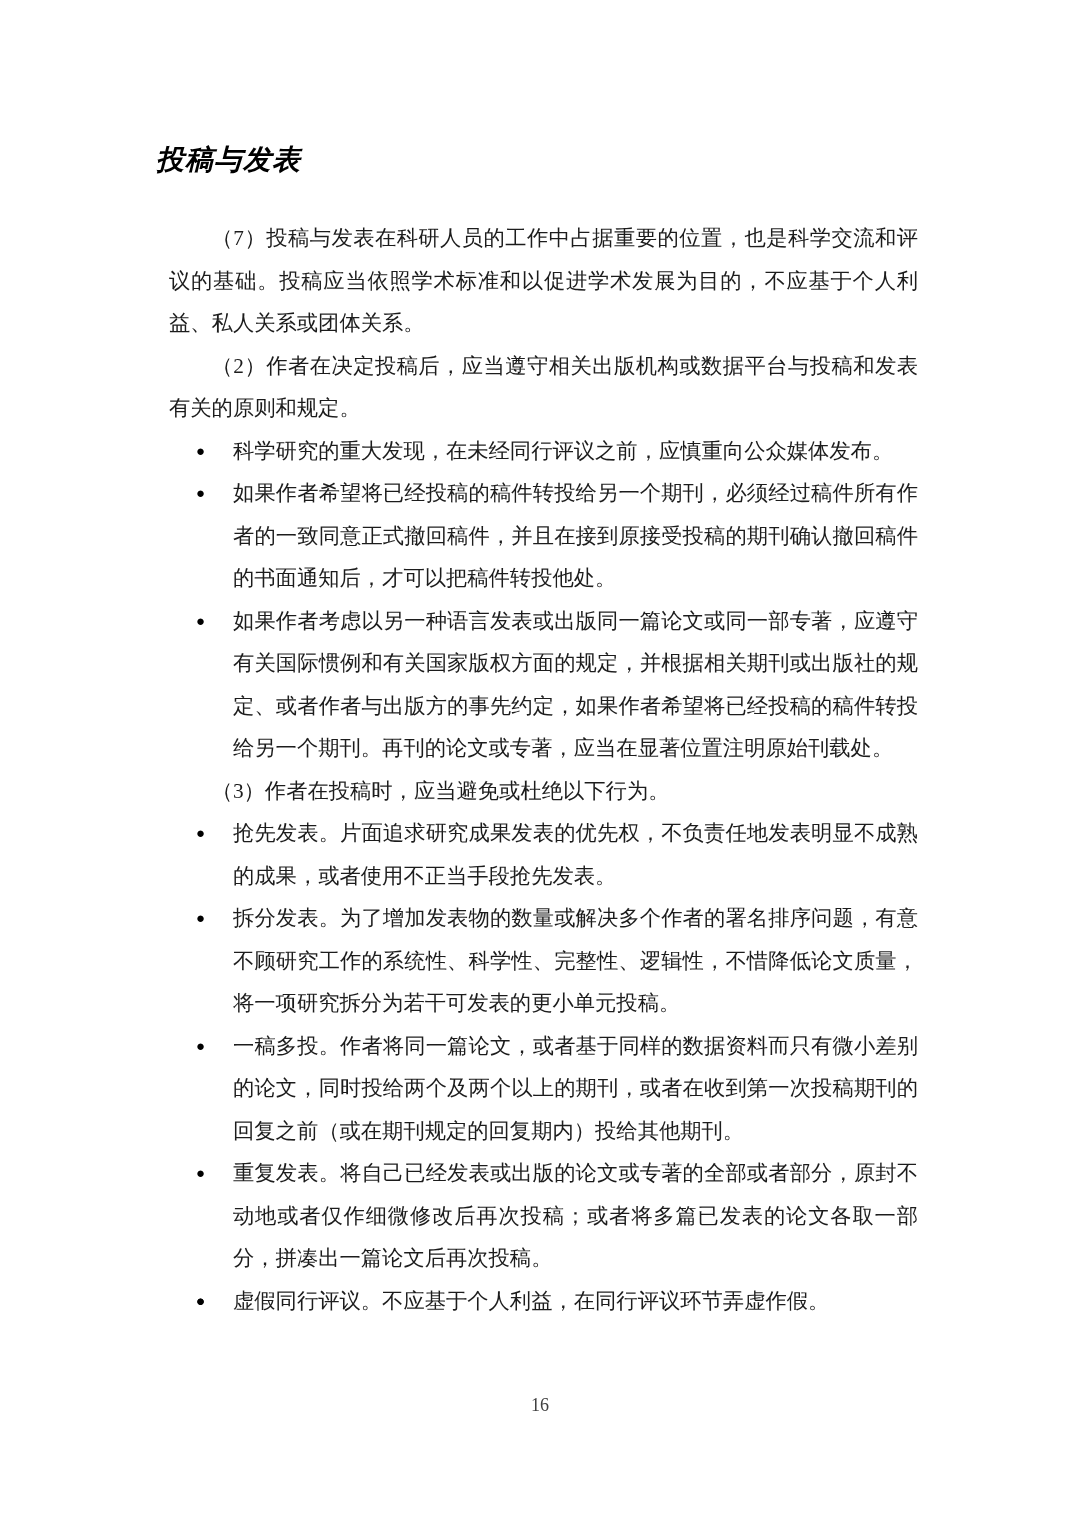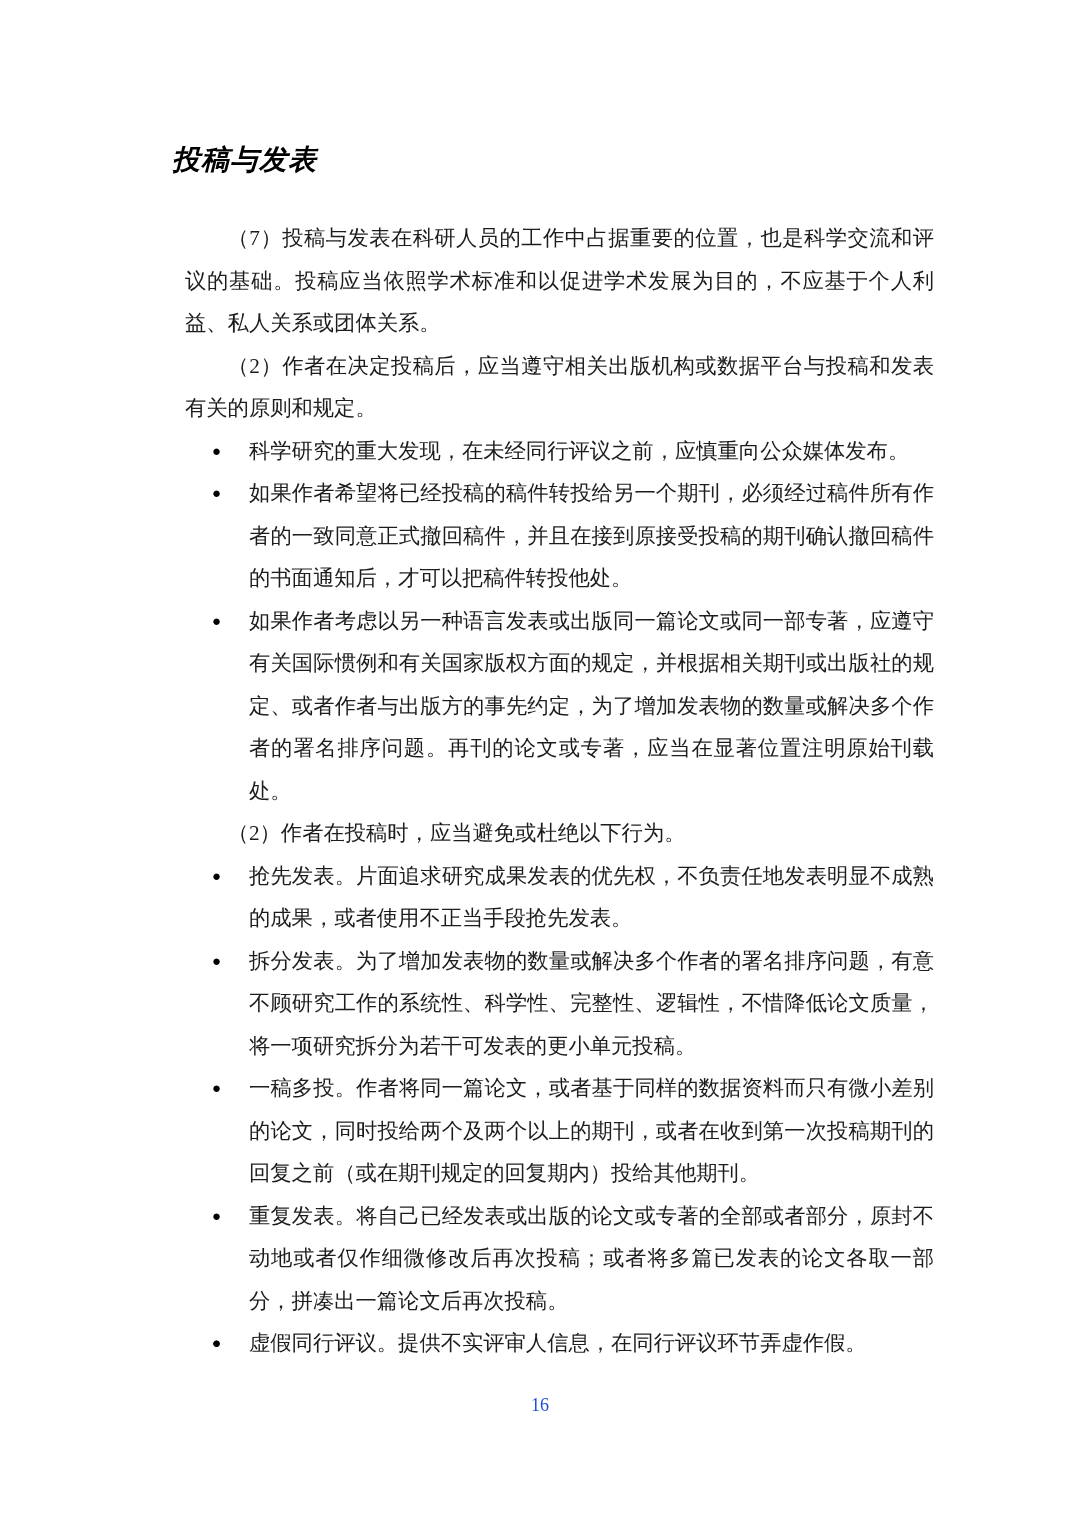--- a/index.html
+++ b/index.html
@@ -12,21 +12,21 @@
   }
   .page {
     position: relative;
     width: 1080px;
     height: 1527px;
     background: #ffffff;
     overflow: hidden;
   }
   .content {
     position: absolute;
-    left: 172px;
+    left: 156px;
     top: 140px;
     width: 762px;
   }
   .heading {
     font-family: "Liberation Sans", "DejaVu Sans", sans-serif;
     font-style: italic;
     font-weight: bold;
     font-size: 28px;
     line-height: 40px;
     color: #000000;
@@ -59,48 +59,48 @@
     color: #000000;
   }
   .page-number {
     position: absolute;
     left: 0;
     top: 1393px;
     width: 100%;
     text-align: center;
     font-size: 18px;
     line-height: 24px;
-    color: #1d4ed8;
+    color: #404040;
   }
 </style>
 </head>
 <body>
 
 <div class="page">
   <div class="content">
 
     <h1 class="heading">投稿与发表</h1>
 
     <p class="para">（7）投稿与发表在科研人员的工作中占据重要的位置，也是科学交流和评议的基础。投稿应当依照学术标准和以促进学术发展为目的，不应基于个人利益、私人关系或团体关系。</p>
 
     <p class="para">（2）作者在决定投稿后，应当遵守相关出版机构或数据平台与投稿和发表有关的原则和规定。</p>
 
     <ul class="bullets">
       <li class="bullet-item"><span class="bullet-dot">●</span><span>科学研究的重大发现，在未经同行评议之前，应慎重向公众媒体发布。</span></li>
       <li class="bullet-item"><span class="bullet-dot">●</span><span>如果作者希望将已经投稿的稿件转投给另一个期刊，必须经过稿件所有作者的一致同意正式撤回稿件，并且在接到原接受投稿的期刊确认撤回稿件的书面通知后，才可以把稿件转投他处。</span></li>
-      <li class="bullet-item"><span class="bullet-dot">●</span><span>如果作者考虑以另一种语言发表或出版同一篇论文或同一部专著，应遵守有关国际惯例和有关国家版权方面的规定，并根据相关期刊或出版社的规定、或者作者与出版方的事先约定，为了增加发表物的数量或解决多个作者的署名排序问题。再刊的论文或专著，应当在显著位置注明原始刊载处。</span></li>
+      <li class="bullet-item"><span class="bullet-dot">●</span><span>如果作者考虑以另一种语言发表或出版同一篇论文或同一部专著，应遵守有关国际惯例和有关国家版权方面的规定，并根据相关期刊或出版社的规定、或者作者与出版方的事先约定，如果作者希望将已经投稿的稿件转投给另一个期刊。再刊的论文或专著，应当在显著位置注明原始刊载处。</span></li>
     </ul>
 
-    <p class="para">（2）作者在投稿时，应当避免或杜绝以下行为。</p>
+    <p class="para">（3）作者在投稿时，应当避免或杜绝以下行为。</p>
 
     <ul class="bullets">
       <li class="bullet-item"><span class="bullet-dot">●</span><span>抢先发表。片面追求研究成果发表的优先权，不负责任地发表明显不成熟的成果，或者使用不正当手段抢先发表。</span></li>
       <li class="bullet-item"><span class="bullet-dot">●</span><span>拆分发表。为了增加发表物的数量或解决多个作者的署名排序问题，有意不顾研究工作的系统性、科学性、完整性、逻辑性，不惜降低论文质量，将一项研究拆分为若干可发表的更小单元投稿。</span></li>
       <li class="bullet-item"><span class="bullet-dot">●</span><span>一稿多投。作者将同一篇论文，或者基于同样的数据资料而只有微小差别的论文，同时投给两个及两个以上的期刊，或者在收到第一次投稿期刊的回复之前（或在期刊规定的回复期内）投给其他期刊。</span></li>
       <li class="bullet-item"><span class="bullet-dot">●</span><span>重复发表。将自己已经发表或出版的论文或专著的全部或者部分，原封不动地或者仅作细微修改后再次投稿；或者将多篇已发表的论文各取一部分，拼凑出一篇论文后再次投稿。</span></li>
       <li class="bullet-item"><span class="bullet-dot">●</span></li>
-      <li class="bullet-item"><span class="bullet-dot">●</span><span>虚假同行评议。提供不实评审人信息，在同行评议环节弄虚作假。</span></li>
+      <li class="bullet-item"><span class="bullet-dot">●</span><span>虚假同行评议。不应基于个人利益，在同行评议环节弄虚作假。</span></li>
     </ul>
 
   </div>
 
   <div class="page-number">16</div>
 </div>
 
 </body></html>

